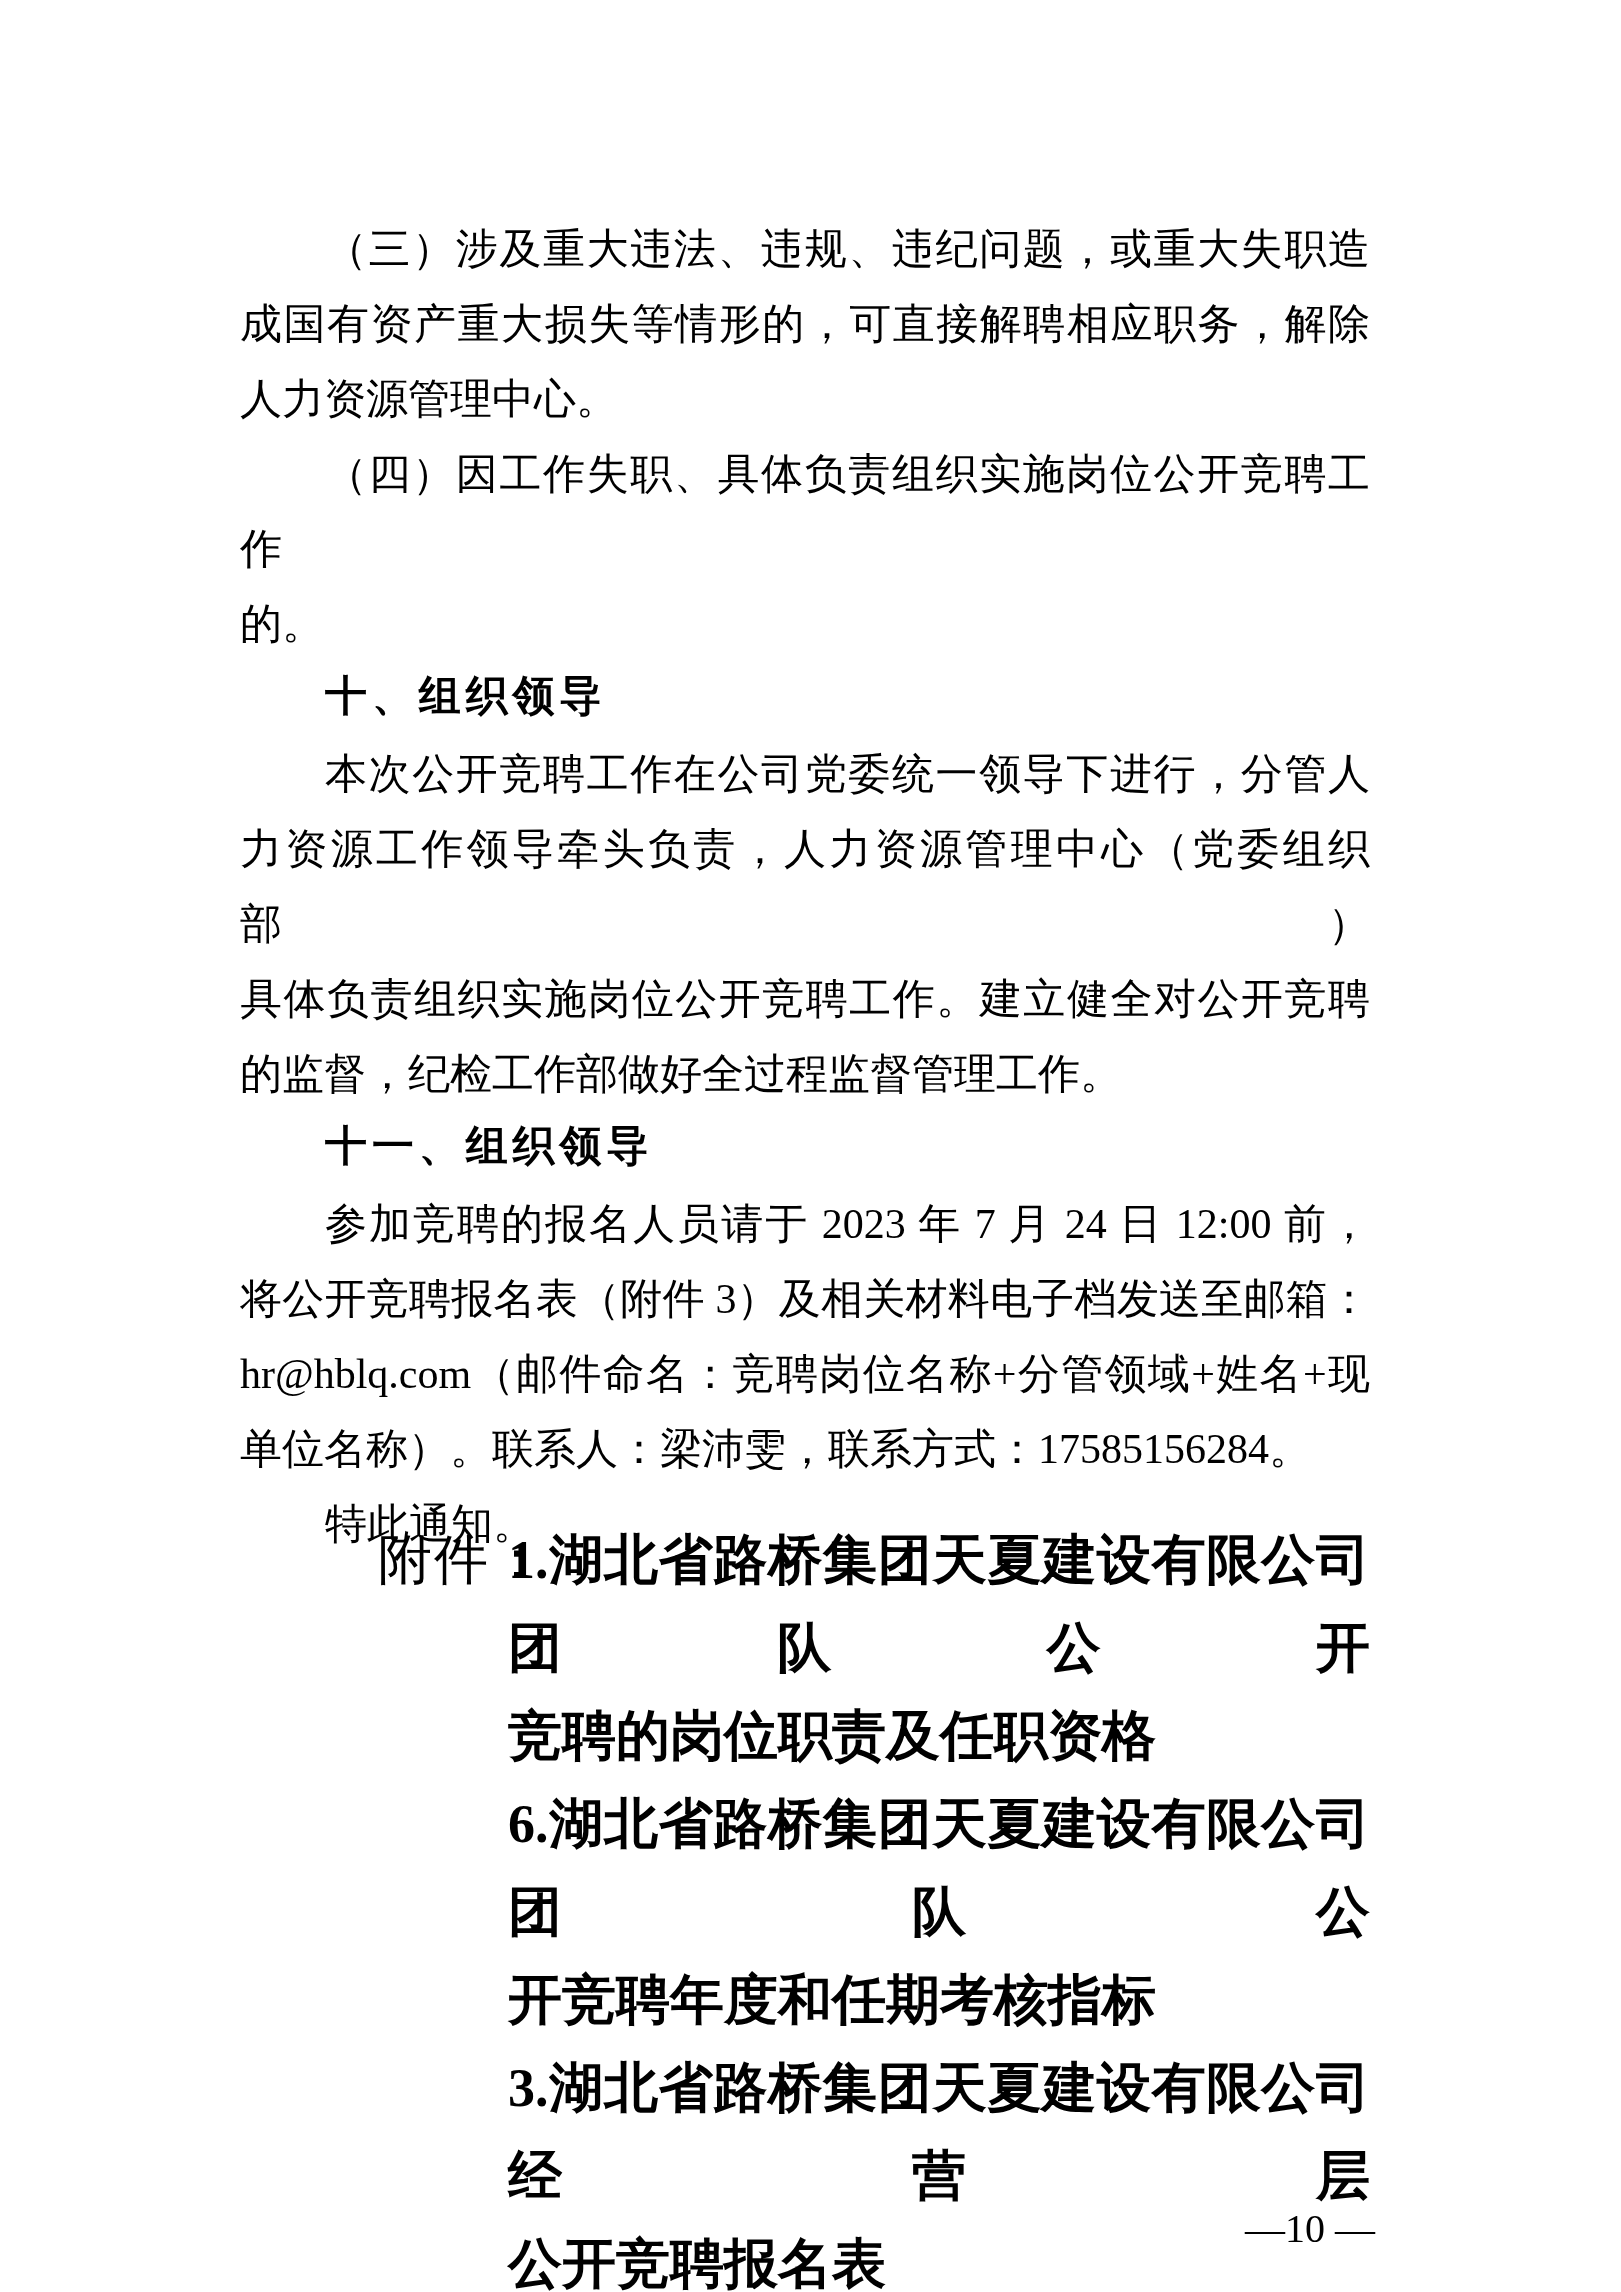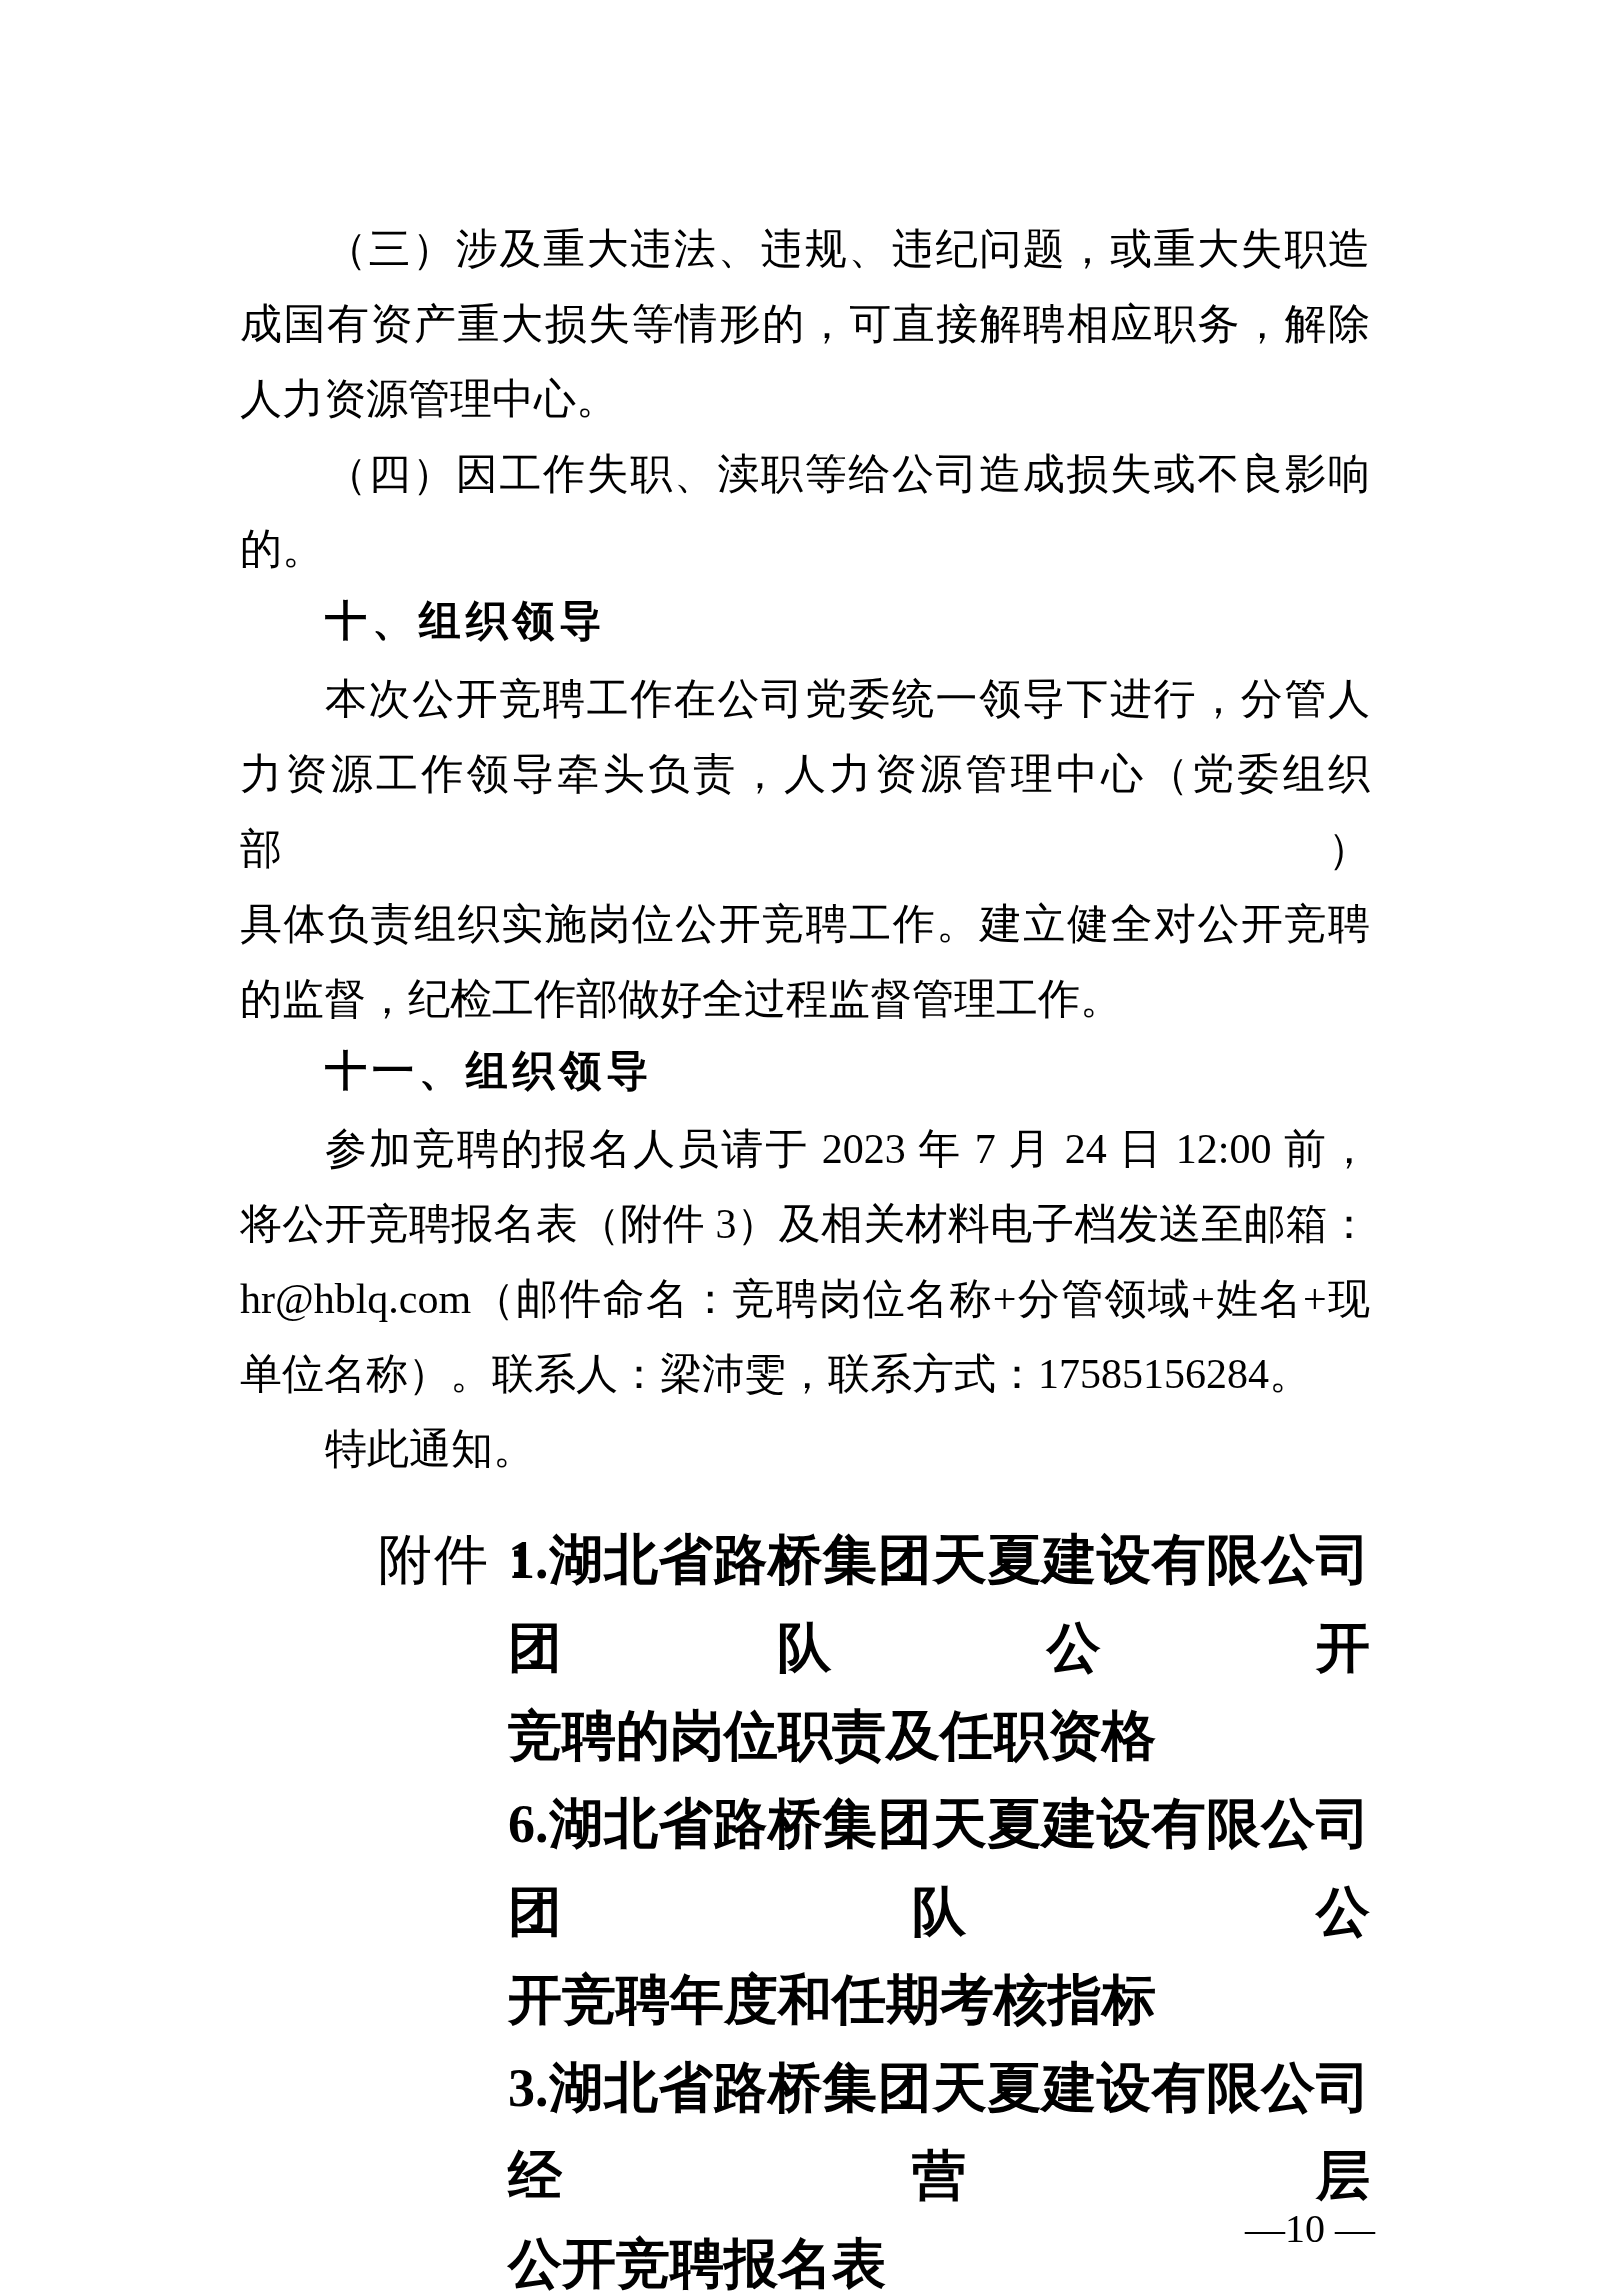--- a/index.html
+++ b/index.html
@@ -47,21 +47,21 @@
 </style>
 </head>
 <body>
 
 <div class="page">
 
   <div id="body-block">
       <div class="line fill indent">（三）涉及重大违法、违规、违纪问题，或重大失职造</div>
       <div class="line fill">成国有资产重大损失等情形的，可直接解聘相应职务，解除</div>
       <div class="line">人力资源管理中心。</div>
-      <div class="line fill indent">（四）因工作失职、渎职等给公司造成损失或不良影响</div>
+      <div class="line fill indent">（四）因工作失职、具体负责组织实施岗位公开竞聘工作</div>
       <div class="line">的。</div>
       <div class="line indent heading">十、组织领导</div>
       <div class="line fill indent">本次公开竞聘工作在公司党委统一领导下进行，分管人</div>
       <div class="line fill">力资源工作领导牵头负责，人力资源管理中心（党委组织部）</div>
       <div class="line fill">具体负责组织实施岗位公开竞聘工作。建立健全对公开竞聘</div>
       <div class="line">的监督，纪检工作部做好全过程监督管理工作。</div>
       <div class="line indent heading">十一、组织领导</div>
       <div class="line fill indent">参加竞聘的报名人员请于 2023 年 7 月 24 日 12:00 前，</div>
       <div class="line fill">将公开竞聘报名表（附件 3）及相关材料电子档发送至邮箱：</div>
       <div class="line fill">hr@hblq.com（邮件命名：竞聘岗位名称+分管领域+姓名+现</div>

